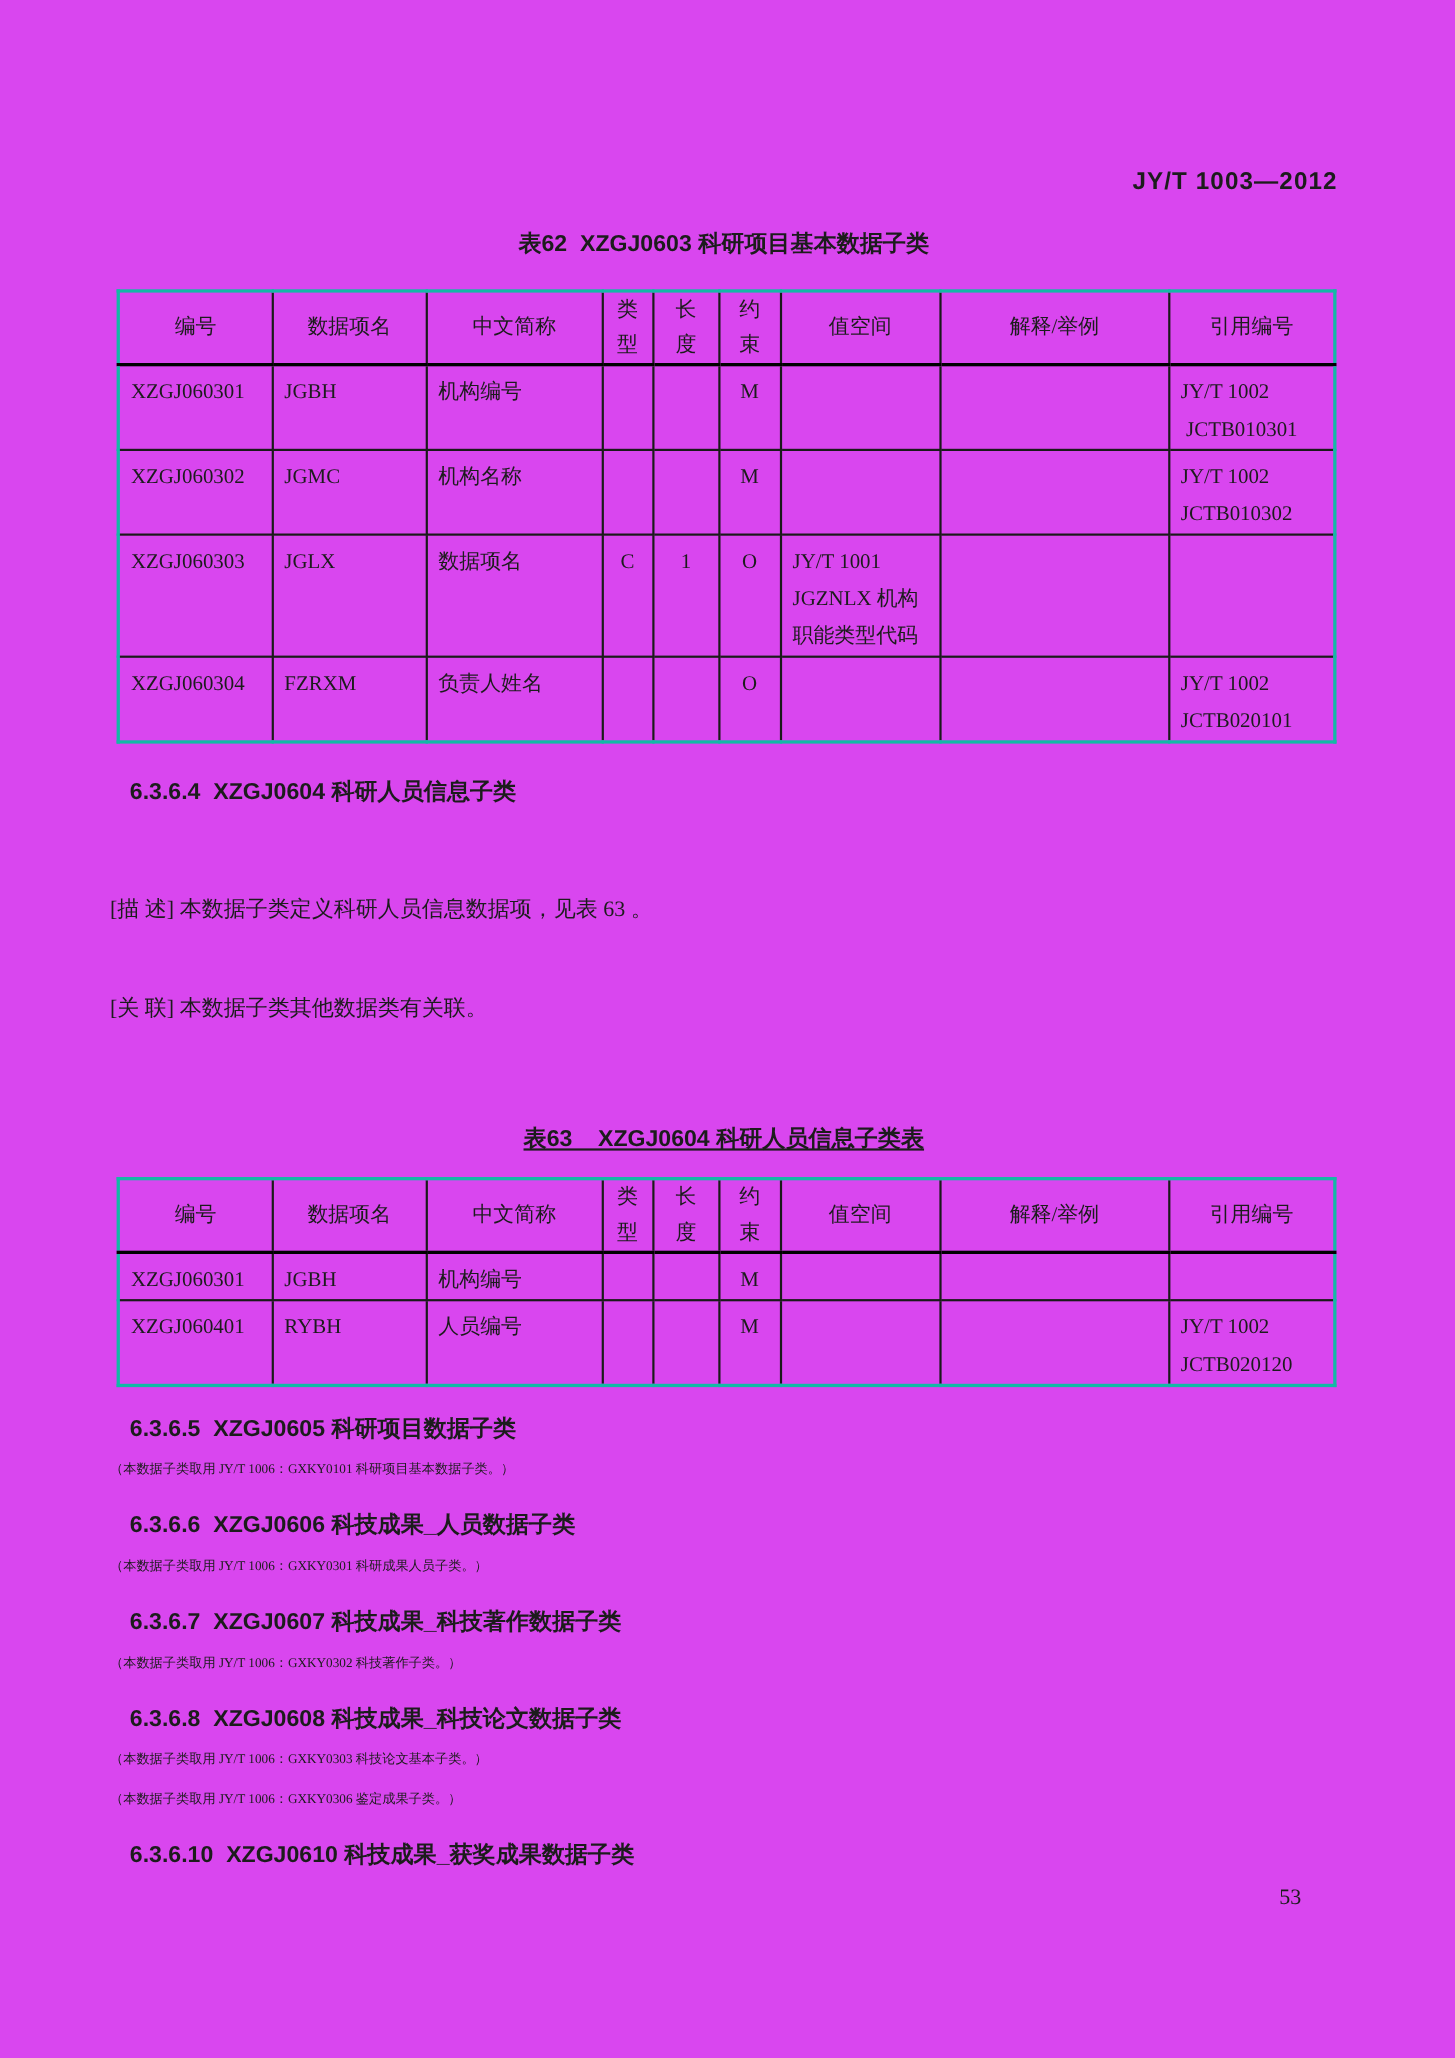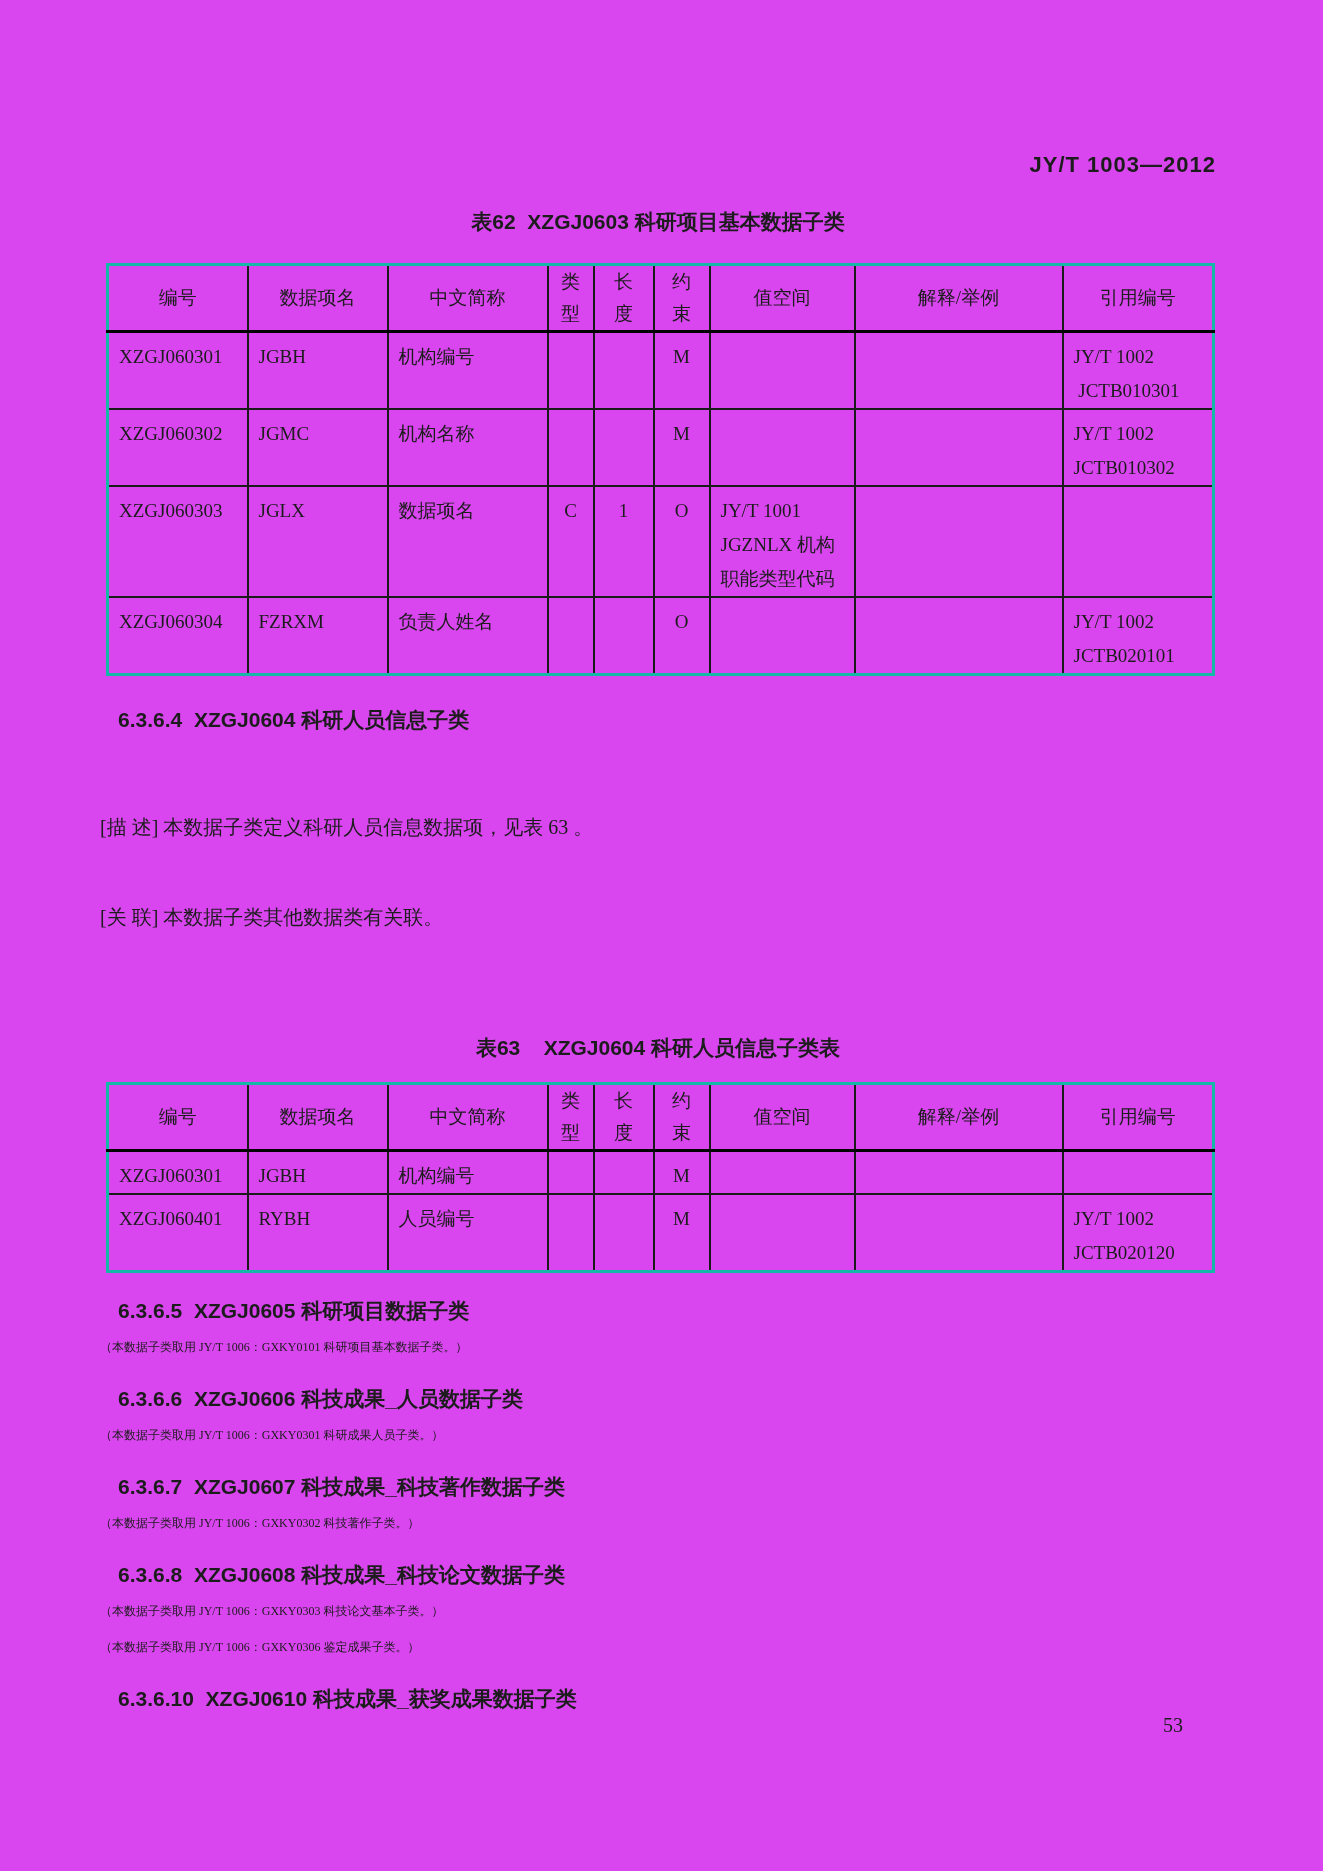--- a/index.html
+++ b/index.html
@@ -74,21 +74,21 @@
     margin-left: 18px;
     white-space: pre-wrap;
   }
   .desc-block {
     margin-top: 18px;
     font-size: 20px;
     line-height: 30px;
     white-space: pre-wrap;
   }
   .desc-block .desc-line { white-space: pre-wrap; }
-  .caption-63 { margin-top: 42px; }
+  .caption-63 { margin-top: 30px; text-decoration: underline; }
   .lower-sections .section-heading { margin-top: 24px; }
   .lower-sections .section-body {
     margin-top: 8px;
     font-size: 12px;
     line-height: 28px;
     white-space: pre-wrap;
   }
   .page-number {
     position: absolute;
     top: 1714px;

